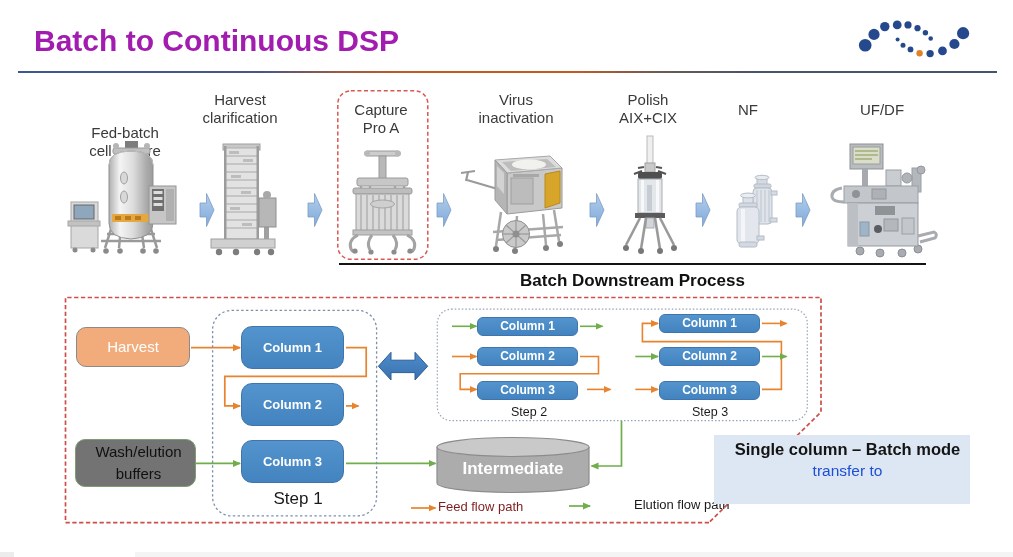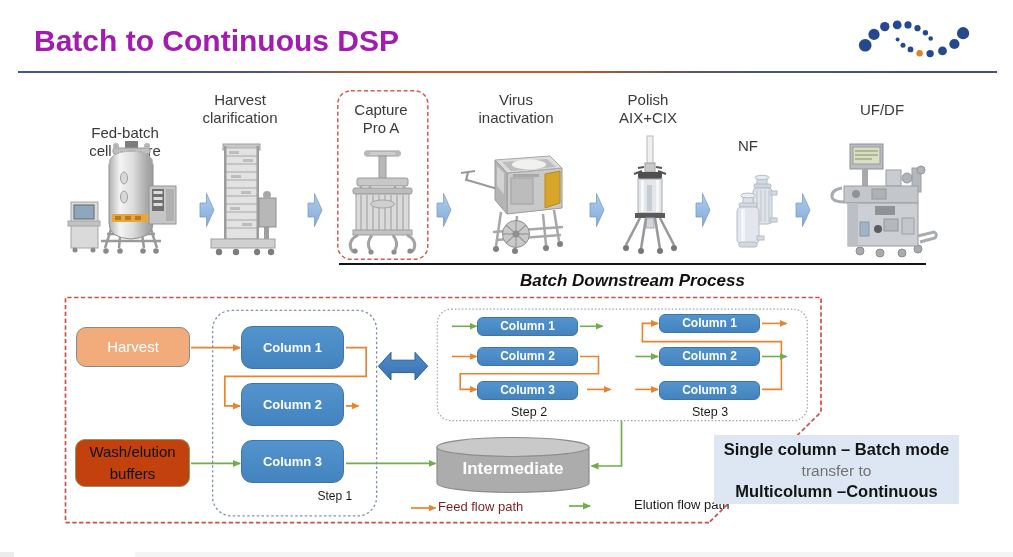--- a/index.html
+++ b/index.html
@@ -40,21 +40,21 @@
     <circle cx="104.4" cy="34.0" r="5.1"></circle>
     <circle cx="113.1" cy="23.2" r="6.1"></circle>
   </g>
 </svg>
 
 <div class="lbl" style="left:65px;top:99px;width:120px;margin-top:25px;">Fed-batch<br>cell culture</div>
 <div class="lbl" style="left:180px;top:91px;width:120px;">Harvest<br>clarification</div>
 <div class="lbl" style="left:321px;top:101px;width:120px;">Capture<br>Pro A</div>
 <div class="lbl" style="left:456px;top:91px;width:120px;">Virus<br>inactivation</div>
 <div class="lbl" style="left:588px;top:91px;width:120px;">Polish<br>AIX+CIX</div>
-<div class="lbl" style="left:688px;top:100.5px;width:120px;margin-top:36px;">NF</div>
+<div class="lbl" style="left:688px;top:100.5px;width:120px;">NF</div>
 <div class="lbl" style="left:822px;top:100.5px;width:120px;">UF/DF</div>
 
 <svg class="abs" style="left:330px;top:85px;" width="105" height="180" viewBox="0 0 105 180">
   <rect x="7.8" y="5.8" width="90" height="168.5" rx="13" fill="none" stroke="#d85852" stroke-width="1.5" stroke-dasharray="4,2.6"></rect>
 </svg>
 
 <svg class="abs" style="left:0px;top:190px;" width="1013" height="42" viewBox="0 0 1013 42">
   <defs>
     <linearGradient id="bar" x1="0" y1="0" x2="0" y2="1">
       <stop offset="0" stop-color="#B3CFEC"></stop>
@@ -344,21 +344,21 @@
   <rect x="47" y="66" width="20" height="9" fill="#8f9396"></rect>
   <rect x="56" y="79" width="14" height="12" fill="#b4b8bc" stroke="#94989c"></rect>
   <rect x="32" y="82" width="9" height="14" fill="#9fb4c6" stroke="#8b98a2"></rect>
   <circle cx="50" cy="89" r="4" fill="#5a5e62"></circle>
   <rect x="74" y="78" width="12" height="16" fill="#c3c7cb" stroke="#9aa0a6"></rect>
 
   <path d="M90,96 L106,92 Q110,94 107,98 L92,102" stroke="#a8acb0" stroke-width="3" fill="none"></path>
 </svg>
 
 <div class="abs" style="left:339px;top:262.8px;width:587px;height:2.6px;background:#141414;"></div>
-<div class="abs" style="left:430px;top:271px;width:405px;text-align:center;font-size:17px;font-weight:bold;color:#111;font-style:italic;">Batch Downstream Process</div>
+<div class="abs" style="left:430px;top:271px;width:405px;text-align:center;font-size:17px;font-weight:bold;color:#111;">Batch Downstream Process</div>
 
 <svg class="abs" style="left:0;top:0;" width="1013" height="557" viewBox="0 0 1013 557">
   <defs>
     <marker id="mo" markerUnits="userSpaceOnUse" markerWidth="9" markerHeight="8" refX="7" refY="4" orient="auto">
       <path d="M0,0.5 L8,4 L0,7.5 z" fill="#E8832E"></path>
     </marker>
     <marker id="mg" markerUnits="userSpaceOnUse" markerWidth="9" markerHeight="8" refX="7" refY="4" orient="auto">
       <path d="M0,0.5 L8,4 L0,7.5 z" fill="#6FAE4B"></path>
     </marker>
     <linearGradient id="dblarr" x1="0" y1="0" x2="0" y2="1">
@@ -400,43 +400,42 @@
 
   <path d="M411,508 H435.5" fill="none" stroke="#E8832E" stroke-width="1.7" marker-end="url(#mo)"></path>
   <path d="M569,506 H590" fill="none" stroke="#6FAE4B" stroke-width="1.7" marker-end="url(#mg)"></path>
 </svg>
 
 <div class="abs" style="left:438px;top:498.5px;font-size:13px;color:#7f1d1d;">Feed flow path</div>
 <div class="abs" style="left:594px;top:497px;font-size:13px;color:#1a1a1a;margin-left:40px;">Elution flow path</div>
 
 <div class="abs" style="left:76px;top:327px;width:112px;height:38px;background:#F2AC7C;border:1.7px solid #8a8a8a;border-radius:10px;
      color:#fff;font-size:15px;text-align:center;line-height:38px;">Harvest</div>
-<div class="abs" style="left:75px;top:439px;width:113px;height:45px;background:#c2410c;border:1.7px solid #7e9d70;border-radius:10px;
-     color:#111;font-size:15px;text-align:center;line-height:22px;padding-top:1px;">Wash/elution<br>buffers</div>
+<div class="abs" style="left:75px;top:439px;width:113px;height:45px;background:#737373;border:1.7px solid #7e9d70;border-radius:10px;
+     color:#111;font-size:15px;text-align:center;line-height:22px;padding-top:1px;padding-left:6px;">Wash/elution<br>buffers</div>
 
 <svg class="abs" style="left:205px;top:303px;" width="180" height="220" viewBox="0 0 180 220">
   <rect x="7.6" y="7.4" width="164" height="205.5" rx="19" fill="none" stroke="#7d90ab" stroke-width="1.3" stroke-dasharray="2.4,2.4"></rect>
 </svg>
 <div class="colbig" style="left:241px;top:326px;">Column 1</div>
 <div class="colbig" style="left:241px;top:383px;">Column 2</div>
 <div class="colbig" style="left:241px;top:440px;">Column 3</div>
-<div class="steplbl" style="left:273.5px;top:488.5px;font-size:12px;margin-left:44px;">Step 1</div>
+<div class="steplbl" style="left:273.5px;top:488.5px;font-size:17px;">Step 1</div>
 
 <svg class="abs" style="left:430px;top:302px;" width="386" height="126" viewBox="0 0 386 126">
   <rect x="7.3" y="7.2" width="370" height="111.5" rx="14" fill="none" stroke="#96a5b8" stroke-width="1.2" stroke-dasharray="1.5,2"></rect>
 </svg>
 <div class="colsm" style="left:477px;top:317px;">Column 1</div>
 <div class="colsm" style="left:477px;top:347px;">Column 2</div>
 <div class="colsm" style="left:477px;top:381px;">Column 3</div>
 <div class="colsm" style="left:659px;top:314px;">Column 1</div>
 <div class="colsm" style="left:659px;top:347px;">Column 2</div>
 <div class="colsm" style="left:659px;top:381px;">Column 3</div>
 <div class="steplbl" style="left:511px;top:404.5px;">Step 2</div>
 <div class="steplbl" style="left:692px;top:404.5px;">Step 3</div>
 
-<div class="abs" style="left:714px;top:435px;width:245px;height:69px;background:#DCE7F3;text-align:center;color:#141414;">
+<div class="abs" style="left:714px;top:435px;width:245px;height:69px;background:#DCE7F3;text-align:center;color:#141414;padding-left:11px;">
   <div style="font-size:16.5px;font-weight:bold;line-height:22px;margin-top:3px;">Single column – Batch mode</div>
-  <div style="font-size:15.5px;line-height:21px;color:#737373;">transfer to</div>
-  <div style="font-size:16.5px;font-weight:bold;line-height:21px;">Multicolumn –Continuous</div>
+  <div style="font-size:15.5px;line-height:21px;color:#1d4ed8;">transfer to</div>
 </div>
 
 <div class="abs" style="left:0px;top:552px;width:14px;height:5px;background:#ececec;"></div>
 <div class="abs" style="left:135px;top:552px;width:878px;height:5px;background:#f4f4f4;"></div>
 
 </body></html>

